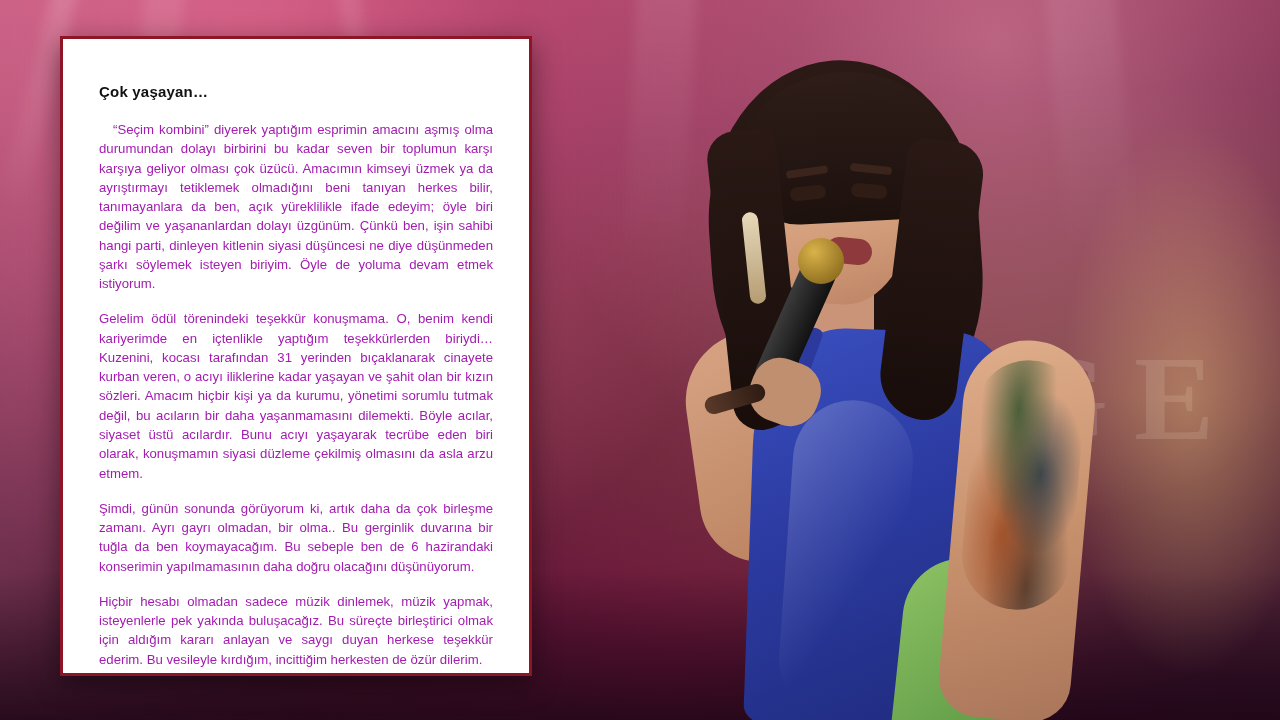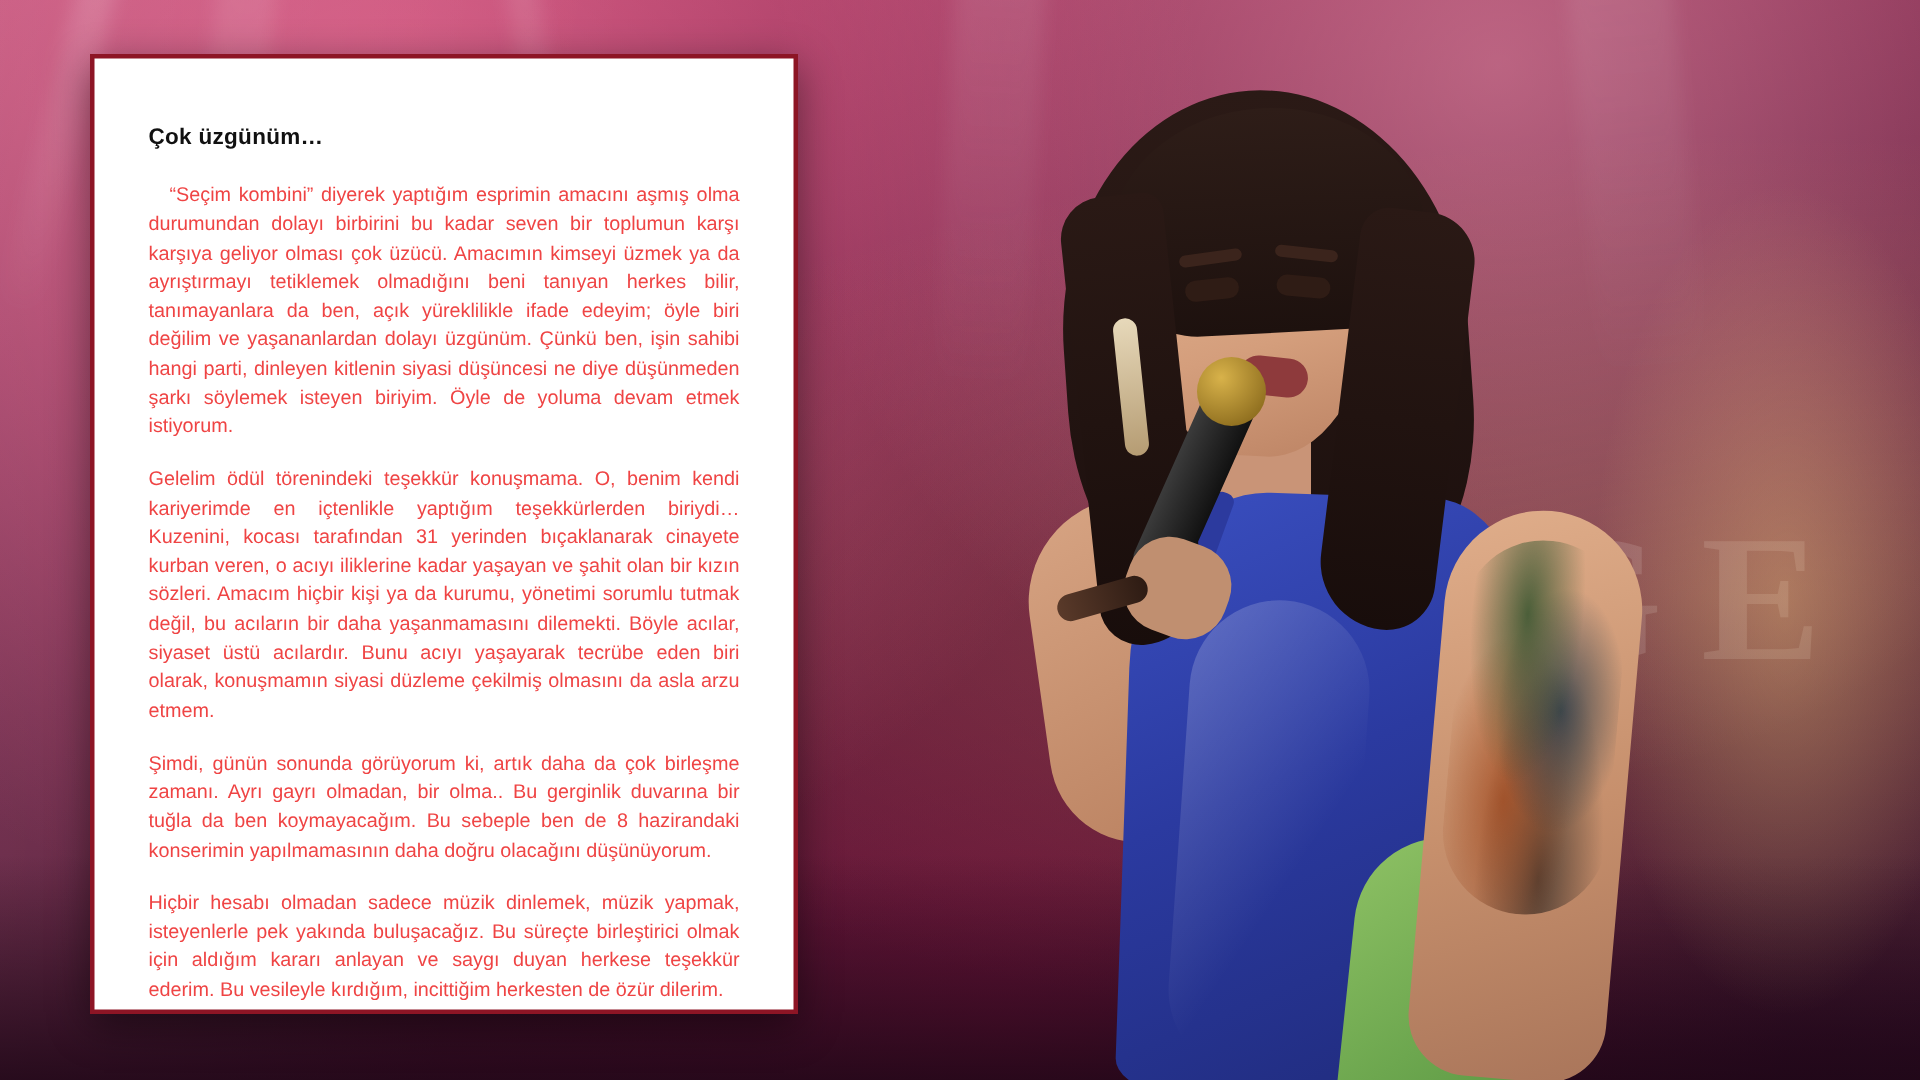--- a/index.html
+++ b/index.html
@@ -196,21 +196,21 @@
   .stmt-title {
     font-size: 15px;
     font-weight: bold;
     color: #111;
     margin: 0 0 20px 0;
     letter-spacing: .2px;
   }
   .stmt-p {
     font-size: 13.2px;
     line-height: 1.46;
-    color: #ef4444;
+    color: #a21caf;
     margin: 0 0 16px 0;
     text-align: justify;
   }
   .stmt-p.indent { text-indent: 14px; }
   .stmt-close {
     font-size: 13.6px;
     font-weight: bold;
     color: #111;
     margin: 22px 0 0 0;
   }
@@ -252,21 +252,21 @@
     <div class="p-lip"></div>
     <div class="p-earring"></div>
     <div class="p-mic-body"></div>
     <div class="p-mic-head"></div>
     <div class="p-mic-grip"></div>
     <div class="p-bracelet"></div>
   </div>
 
   <div class="card">
     <div class="card-inner">
-      <p class="stmt-title">Çok üzgünüm…</p>
+      <p class="stmt-title">Çok yaşayan…</p>
       <p class="stmt-p indent">“Seçim kombini” diyerek yaptığım esprimin amacını aşmış olma durumundan dolayı birbirini bu kadar seven bir toplumun karşı karşıya geliyor olması çok üzücü. Amacımın kimseyi üzmek ya da ayrıştırmayı tetiklemek olmadığını beni tanıyan herkes bilir, tanımayanlara da ben, açık yüreklilikle ifade edeyim; öyle biri değilim ve yaşananlardan dolayı üzgünüm. Çünkü ben, işin sahibi hangi parti, dinleyen kitlenin siyasi düşüncesi ne diye düşünmeden şarkı söylemek isteyen biriyim. Öyle de yoluma devam etmek istiyorum.</p>
       <p class="stmt-p">Gelelim ödül törenindeki teşekkür konuşmama. O, benim kendi kariyerimde en içtenlikle yaptığım teşekkürlerden biriydi… Kuzenini, kocası tarafından 31 yerinden bıçaklanarak cinayete kurban veren, o acıyı iliklerine kadar yaşayan ve şahit olan bir kızın sözleri. Amacım hiçbir kişi ya da kurumu, yönetimi sorumlu tutmak değil, bu acıların bir daha yaşanmamasını dilemekti. Böyle acılar, siyaset üstü acılardır. Bunu acıyı yaşayarak tecrübe eden biri olarak, konuşmamın siyasi düzleme çekilmiş olmasını da asla arzu etmem.</p>
-      <p class="stmt-p">Şimdi, günün sonunda görüyorum ki, artık daha da çok birleşme zamanı. Ayrı gayrı olmadan, bir olma.. Bu gerginlik duvarına bir tuğla da ben koymayacağım. Bu sebeple ben de 8 hazirandaki konserimin yapılmamasının daha doğru olacağını düşünüyorum.</p>
+      <p class="stmt-p">Şimdi, günün sonunda görüyorum ki, artık daha da çok birleşme zamanı. Ayrı gayrı olmadan, bir olma.. Bu gerginlik duvarına bir tuğla da ben koymayacağım. Bu sebeple ben de 6 hazirandaki konserimin yapılmamasının daha doğru olacağını düşünüyorum.</p>
       <p class="stmt-p">Hiçbir hesabı olmadan sadece müzik dinlemek, müzik yapmak, isteyenlerle pek yakında buluşacağız. Bu süreçte birleştirici olmak için aldığım kararı anlayan ve saygı duyan herkese teşekkür ederim. Bu vesileyle kırdığım, incittiğim herkesten de özür dilerim.</p>
     </div>
   </div>
 
 </div>
 
 </body></html>

